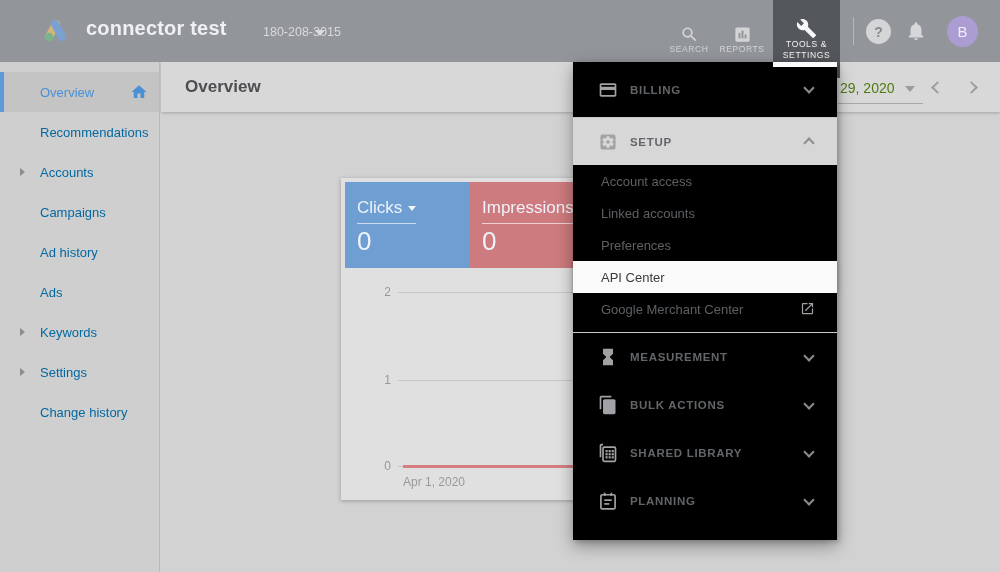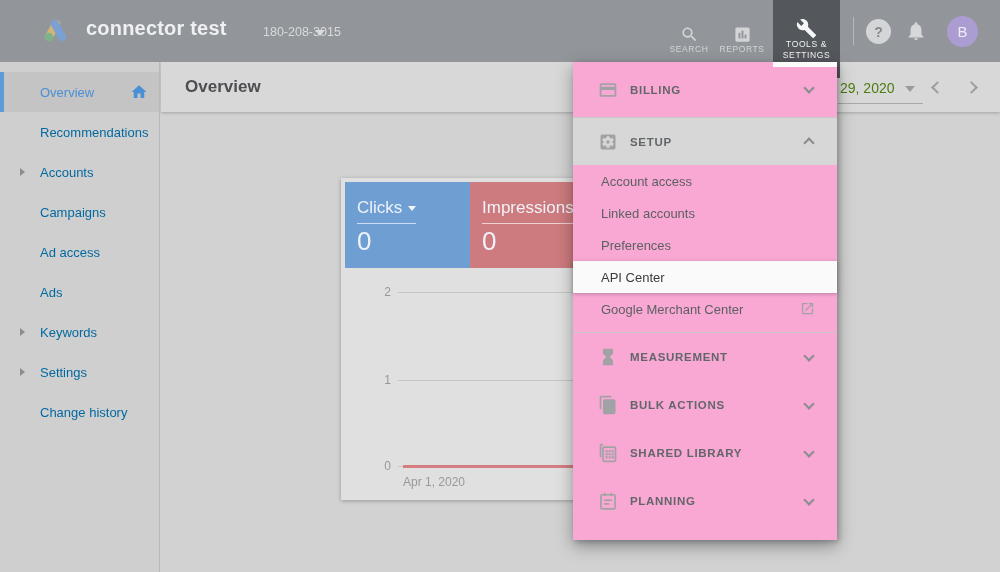--- a/index.html
+++ b/index.html
@@ -55,21 +55,21 @@
   .metric-caret { border-left:4px solid transparent; border-right:4px solid transparent; border-top:5px solid #f2f5fa; }
   .metric-value { position:absolute; left:12px; top:44px; font-size:26px; font-weight:400; }
   .gridrow { position:absolute; left:0; width:100%; height:1px; }
   .gridrow .gl { position:absolute; left:57px; right:14px; top:0; height:1px; background:#c6c6c6; }
   .gridrow .tick { position:absolute; left:57px; width:8px; top:0; height:1px; background:#b2b2b2; }
   .gridrow .ylab { position:absolute; left:20px; top:-7px; width:30px; text-align:right; font-size:12px; color:#96989b; }
   .redline { position:absolute; left:62px; right:14px; top:287px; height:3px; background:#d47e81; }
   .xlabel { position:absolute; left:62px; top:297px; font-size:12px; color:#97999c; }
 
   
-  .menu { position:absolute; left:573px; top:62px; width:264px; height:478px; background:#f9a8d4; box-shadow:0 6px 16px rgba(0,0,0,.35), 2px 2px 5px rgba(0,0,0,.2); z-index:10; }
+  .menu { position:absolute; left:573px; top:62px; width:264px; height:478px; background:#000000; box-shadow:0 6px 16px rgba(0,0,0,.35), 2px 2px 5px rgba(0,0,0,.2); z-index:10; }
   .menu-notch { position:absolute; left:200px; top:0; width:64px; height:5px; background:#fbfbfb; }
   .m-section { position:relative; display:flex; align-items:center; padding-left:25px; }
   .m-section .m-ic { width:20px; height:20px; margin-right:12px; flex:0 0 20px; }
   .m-section .m-lab { font-size:11.5px; font-weight:700; letter-spacing:.7px; color:#636669; }
   .m-chev { position:absolute; right:24px; width:8px; height:8px; border-right:2px solid #8a8d90; border-bottom:2px solid #8a8d90; }
   .m-chev.down { transform:rotate(45deg); top:auto; }
   .m-chev.up { transform:rotate(-135deg); }
   .row-billing { height:56px; border-bottom:1px solid #c9c9c9; }
   .row-setup { height:47px; background:#d7d7d7; }
   .m-item { position:relative; height:32px; display:flex; align-items:center; padding-left:28px; font-size:13px; color:#5d6063; }
@@ -158,21 +158,21 @@
       <span>Recommendations</span>
     </div>
     <div class="side-item">
       <span class="side-arrow"></span>
       <span>Accounts</span>
     </div>
     <div class="side-item">
       <span>Campaigns</span>
     </div>
     <div class="side-item">
-      <span>Ad access</span>
+      <span>Ad history</span>
     </div>
     <div class="side-item">
       <span>Ads</span>
     </div>
     <div class="side-item">
       <span class="side-arrow"></span>
       <span>Keywords</span>
     </div>
     <div class="side-item">
       <span class="side-arrow"></span>

